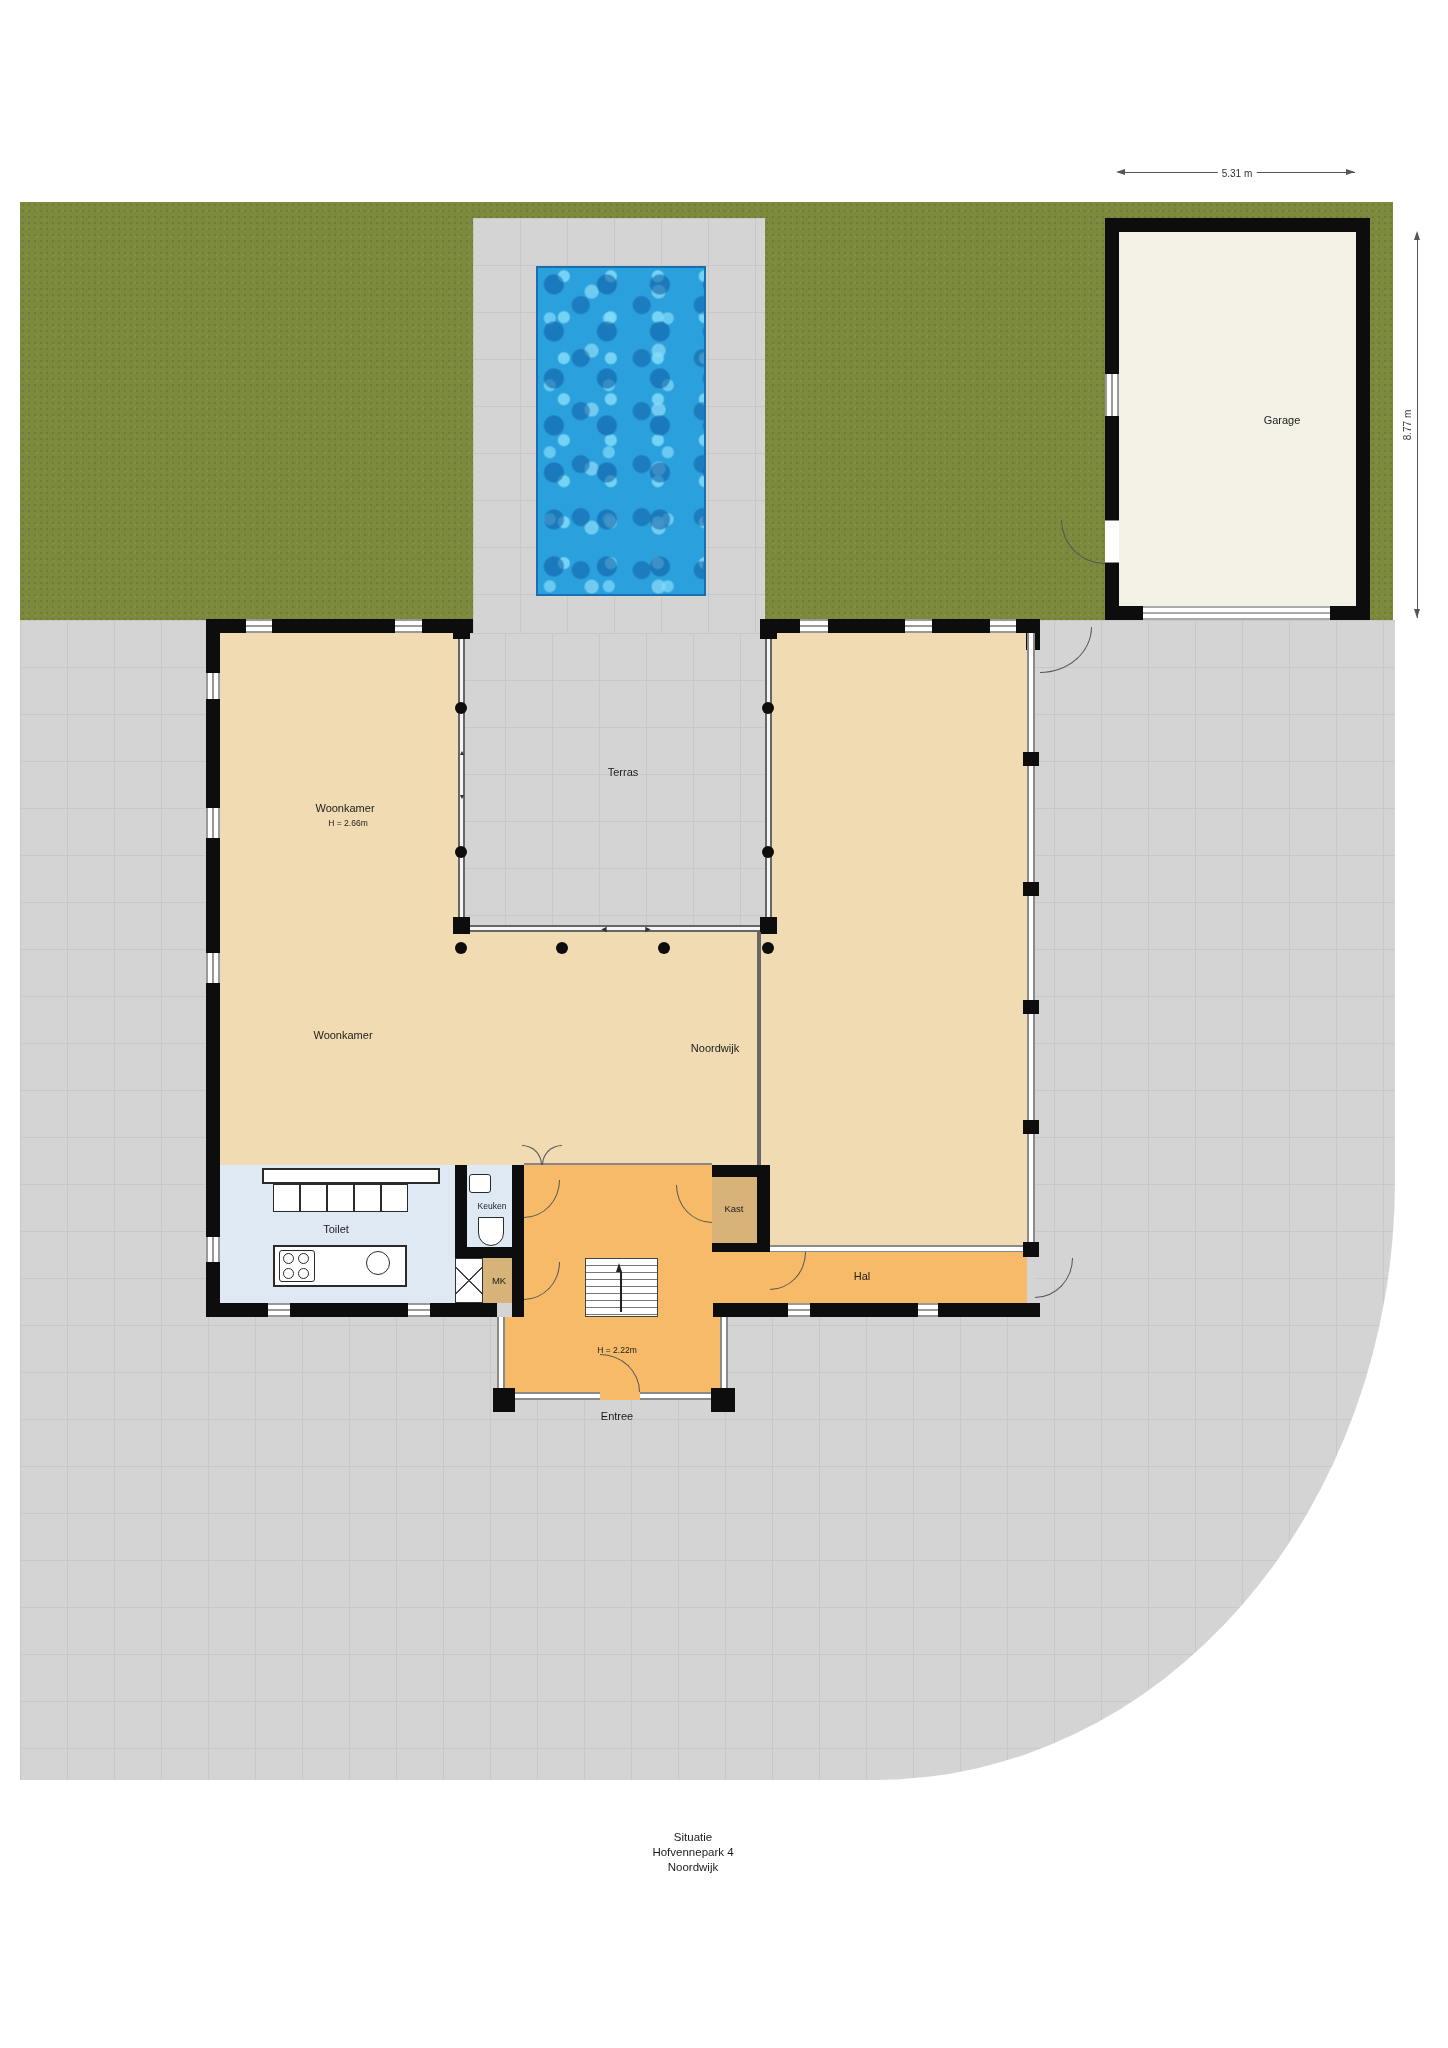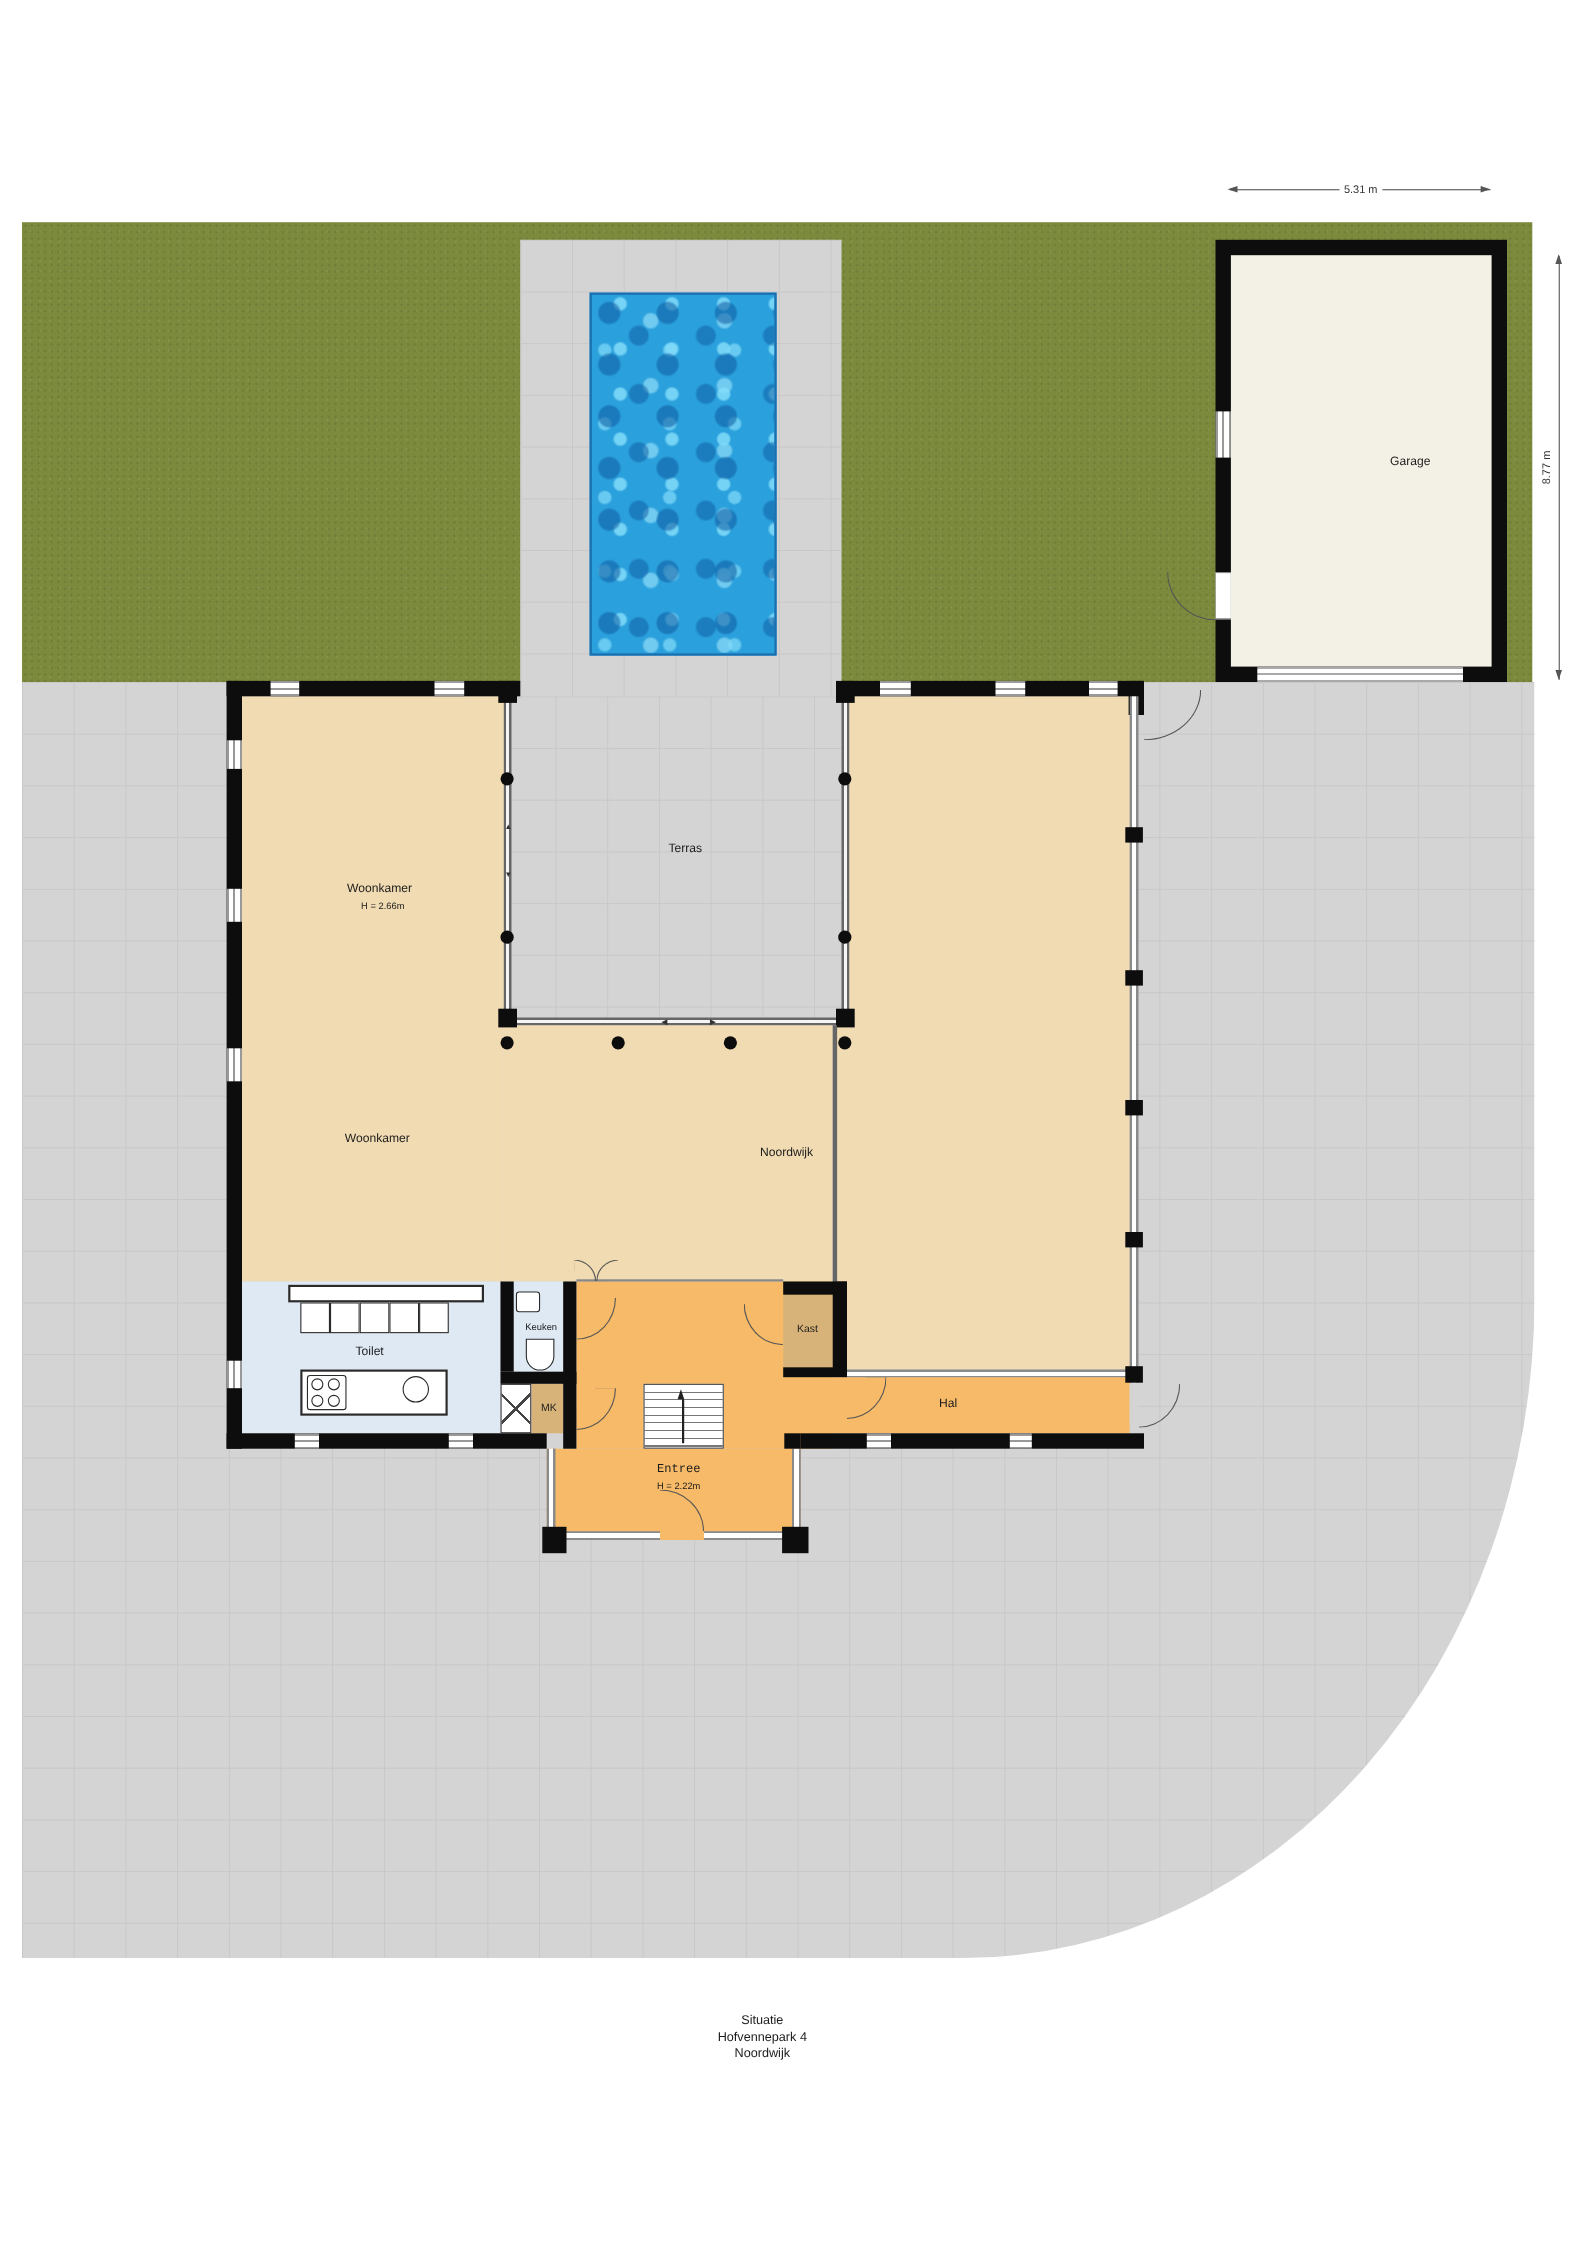--- a/index.html
+++ b/index.html
@@ -210,21 +210,21 @@
   <div class="abs lbl" style="left:345px;top:808px;">Woonkamer</div>
   <div class="abs lbl small" style="left:348px;top:824px;text-align:right;">H = 2.66m</div>
   <div class="abs lbl" style="left:623px;top:772px;">Terras</div>
   <div class="abs lbl" style="left:343px;top:1035px;">Woonkamer</div>
   <div class="abs lbl" style="left:715px;top:1048px;">Noordwijk</div>
   <div class="abs lbl" style="left:336px;top:1229px;">Toilet</div>
   <div class="abs lbl small" style="left:492px;top:1207px;">Keuken</div>
   <div class="abs lbl mid" style="left:499px;top:1281px;">MK</div>
   <div class="abs lbl mid" style="left:734px;top:1209px;">Kast</div>
   <div class="abs lbl" style="left:862px;top:1276px;">Hal</div>
-  <div class="abs lbl" style="left:617px;top:1336px;font-family:Liberation Mono, monospace;">Entree</div>
+  <div class="abs lbl" style="left:617px;top:1416px;">Entree</div>
   <div class="abs lbl small" style="left:617px;top:1351px;">H = 2.22m</div>
 
   <div class="abs footer" style="left:693px;top:1830px;">
     <div>Situatie</div>
     <div>Hofvennepark 4</div>
     <div>Noordwijk</div>
   </div>
 
 </div>
 

